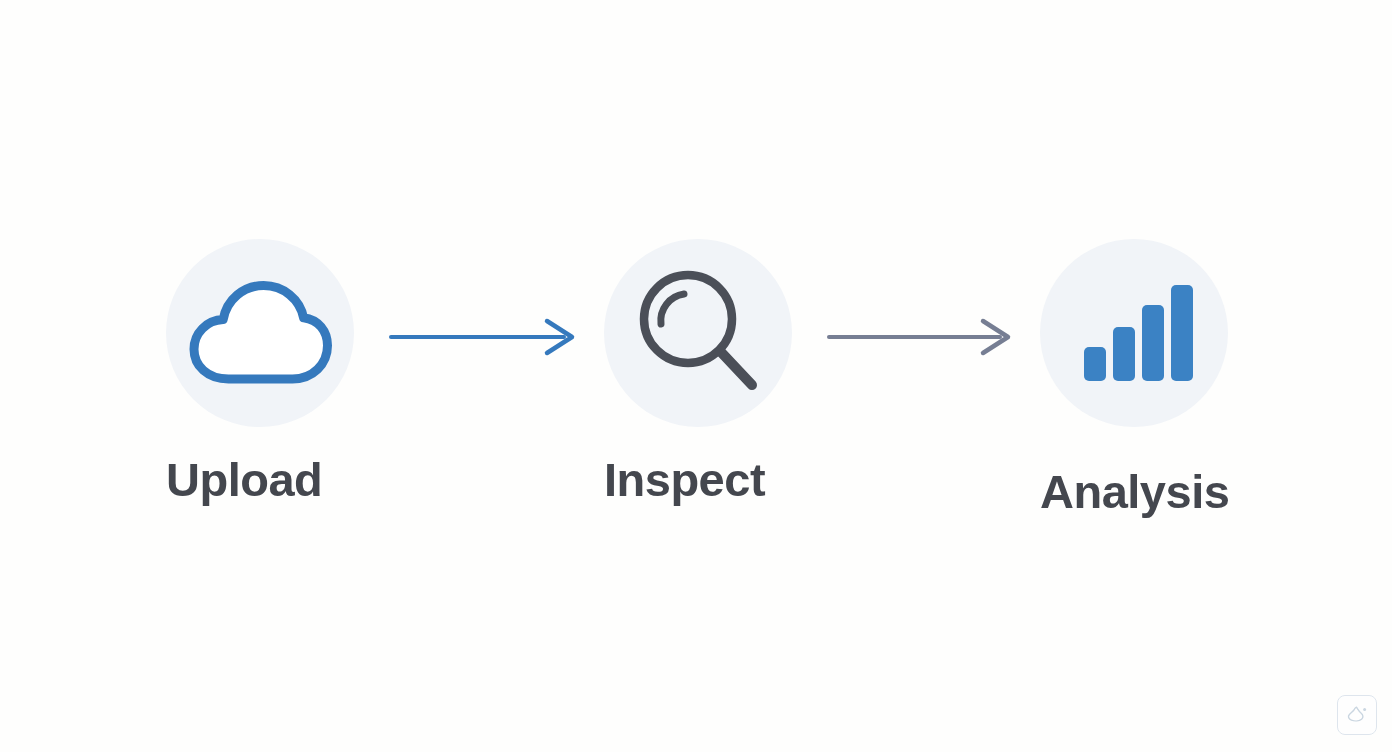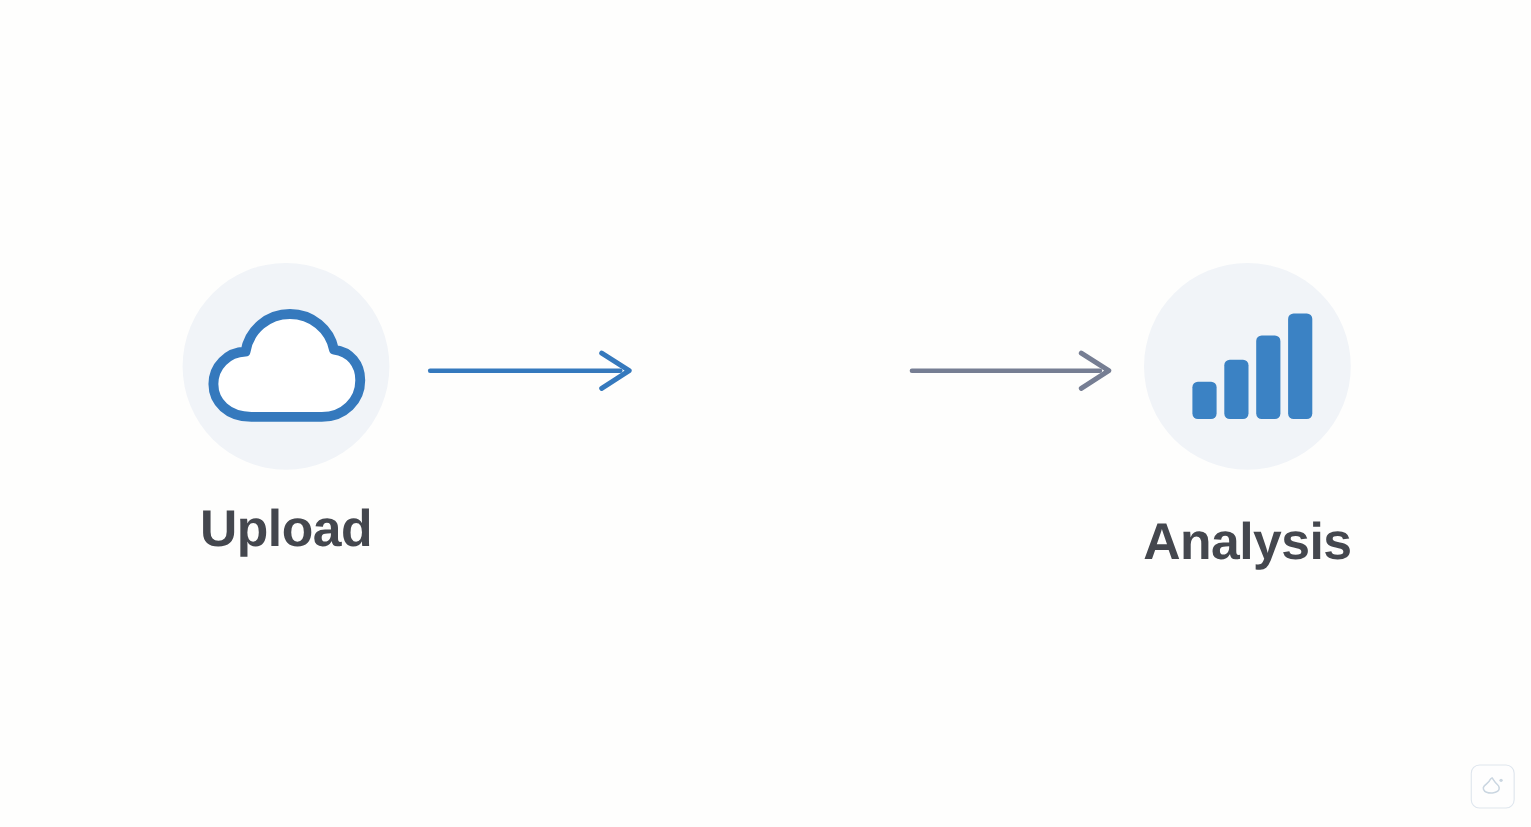--- a/index.html
+++ b/index.html
@@ -23,21 +23,21 @@
     height: 752px;
   }
 
   
   .step {
     position: absolute;
     top: 239px;
     width: 188px;
     display: flex;
     flex-direction: column;
-    align-items: center;
+    align-items: flex-start;
   }
   .step-1 { left: 166px; }
   .step-2 { left: 604px; }
   .step-3 { left: 1040px; gap: 12px; }
 
   .icon-circle {
     width: 188px;
     height: 188px;
     border-radius: 50%;
     background: #f1f4f8;
@@ -112,20 +112,30 @@
     <div class="step-label">Upload</div>
   </div>
 
   <div class="connector connector-1">
     <svg width="190" height="48" viewBox="0 0 190 48" aria-hidden="true">
       <line x1="3" y1="24" x2="176" y2="24" stroke="#3579bd" stroke-width="4" stroke-linecap="round"></line>
       <polyline points="159,8 184,24 159,40" fill="none" stroke="#3579bd" stroke-width="4.5" stroke-linecap="round" stroke-linejoin="round"></polyline>
     </svg>
   </div>
 
+  <div class="step step-2">
+    <div class="icon-circle">
+      <svg width="132" height="132" viewBox="0 0 132 132" aria-hidden="true">
+        <circle cx="56" cy="52" r="44" fill="none" stroke="#4b4f58" stroke-width="8.5"></circle>
+        <path d="M29 57 A27 27 0 0 1 52 27" fill="none" stroke="#4b4f58" stroke-width="7" stroke-linecap="round"></path>
+        <line x1="88" y1="84" x2="120" y2="118" stroke="#4b4f58" stroke-width="10" stroke-linecap="round"></line>
+      </svg>
+    </div>
+    <div class="step-label">Inspect</div>
+  </div>
 
   <div class="connector connector-2">
     <svg width="188" height="48" viewBox="0 0 188 48" aria-hidden="true">
       <line x1="3" y1="24" x2="174" y2="24" stroke="#767e93" stroke-width="4" stroke-linecap="round"></line>
       <polyline points="157,8 182,24 157,40" fill="none" stroke="#767e93" stroke-width="4.5" stroke-linecap="round" stroke-linejoin="round"></polyline>
     </svg>
   </div>
 
   <div class="step step-3">
     <div class="icon-circle">

